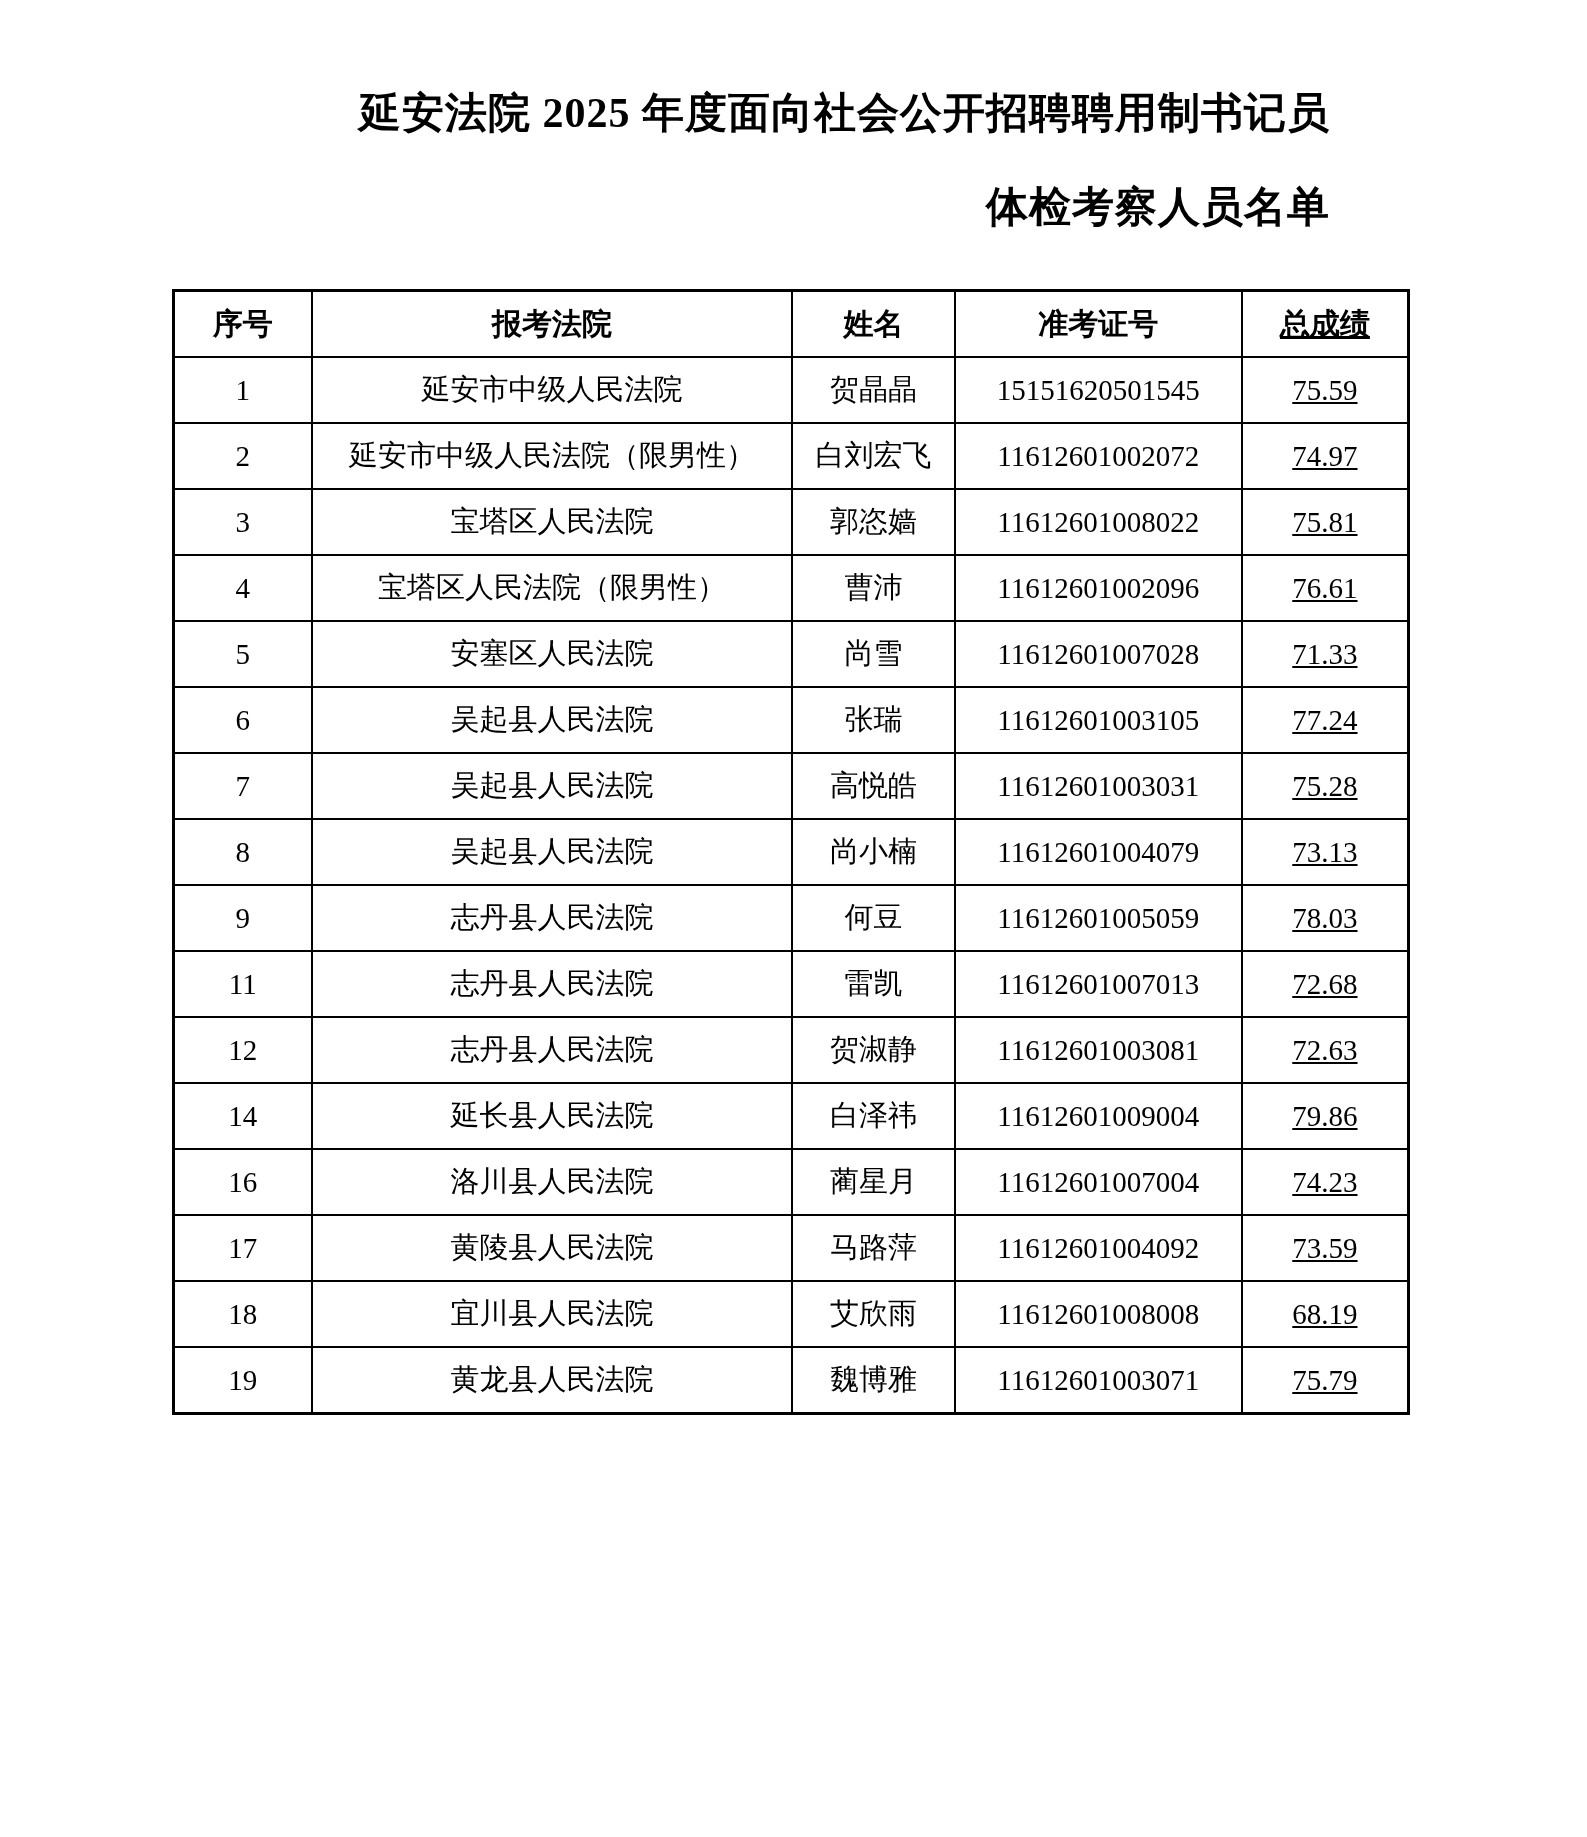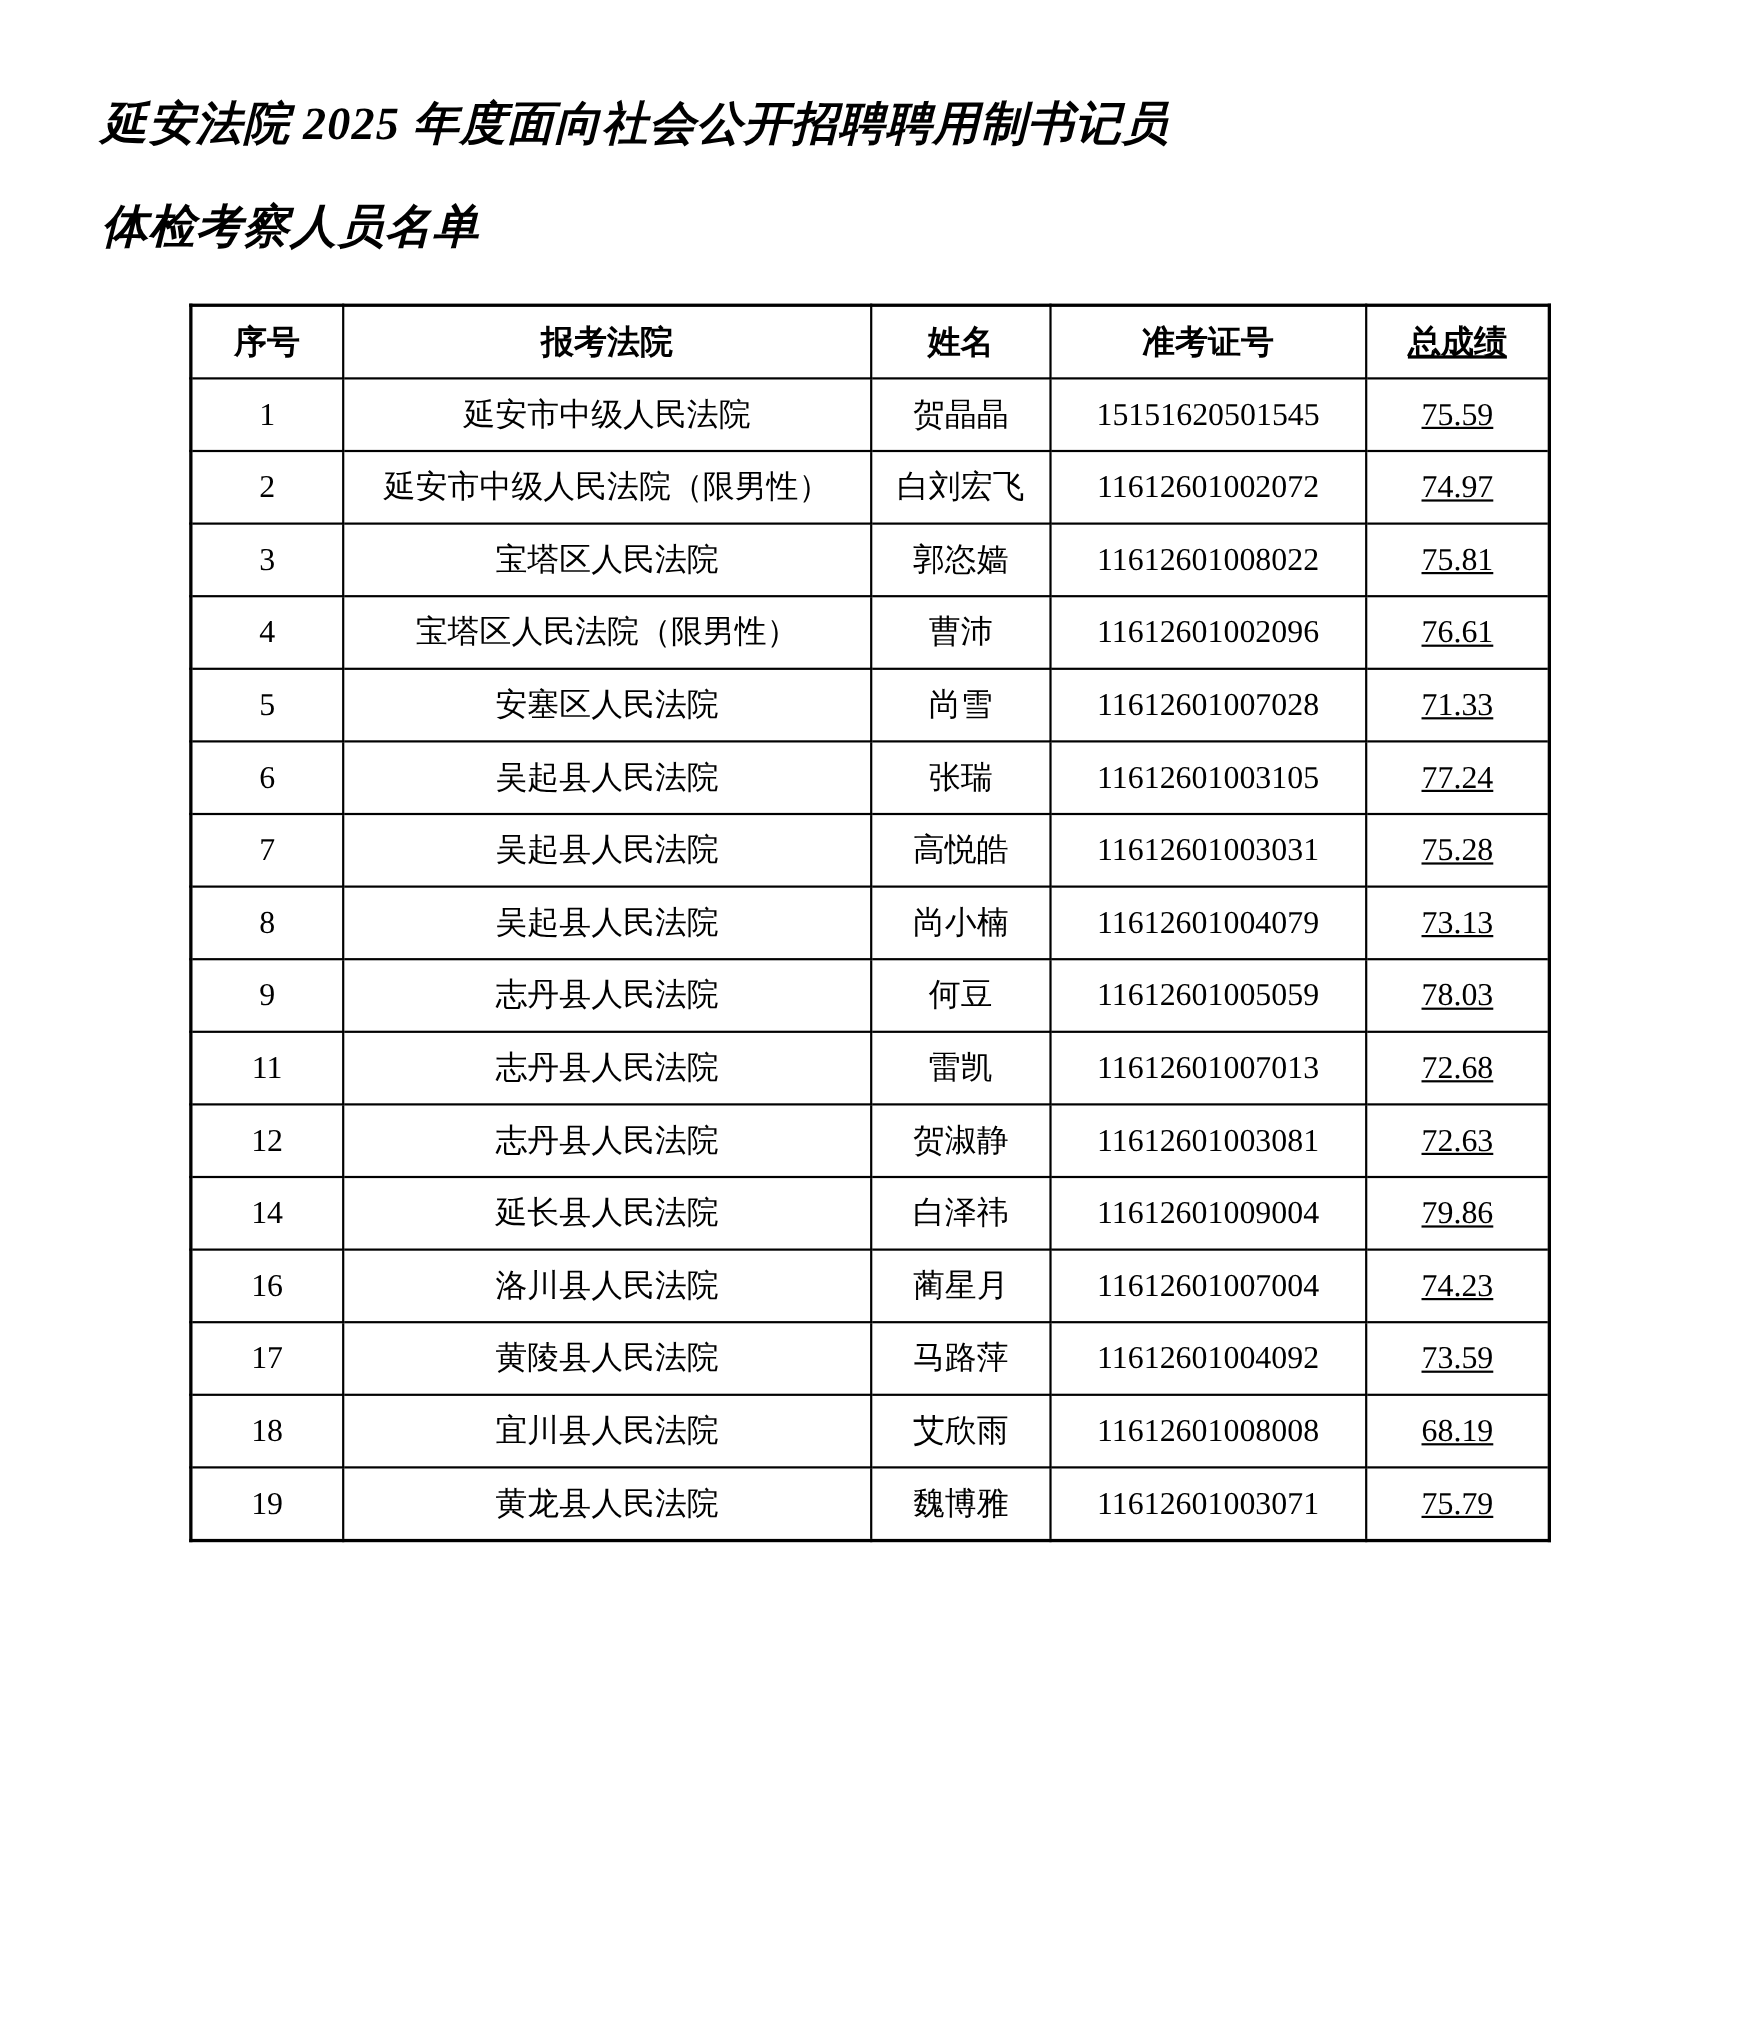--- a/index.html
+++ b/index.html
@@ -10,35 +10,34 @@
     background:#ffffff;
     font-family:"Liberation Serif","DejaVu Serif",serif;
     color:#000;
     overflow:hidden;
   }
   .titles{
     position:absolute;
     top:0;
     left:92px;
     width:1238px;
-    text-align:left;
-    font-style:italic;
+    text-align:right;
   }
   .title-line{
     font-weight:bold;
     font-size:42px;
     line-height:1;
     letter-spacing:1px;
     margin:0;
   }
   .title-line.first{margin-top:92px;}
   .title-line.second{margin-top:52px;}
   table.roster{
     position:absolute;
-    top:276px;
+    top:289px;
     left:172px;
     width:1238px;
     border-collapse:collapse;
     table-layout:fixed;
     border:3px solid #000;
   }
   table.roster th, table.roster td{
     border:2px solid #000;
     text-align:center;
     vertical-align:middle;

